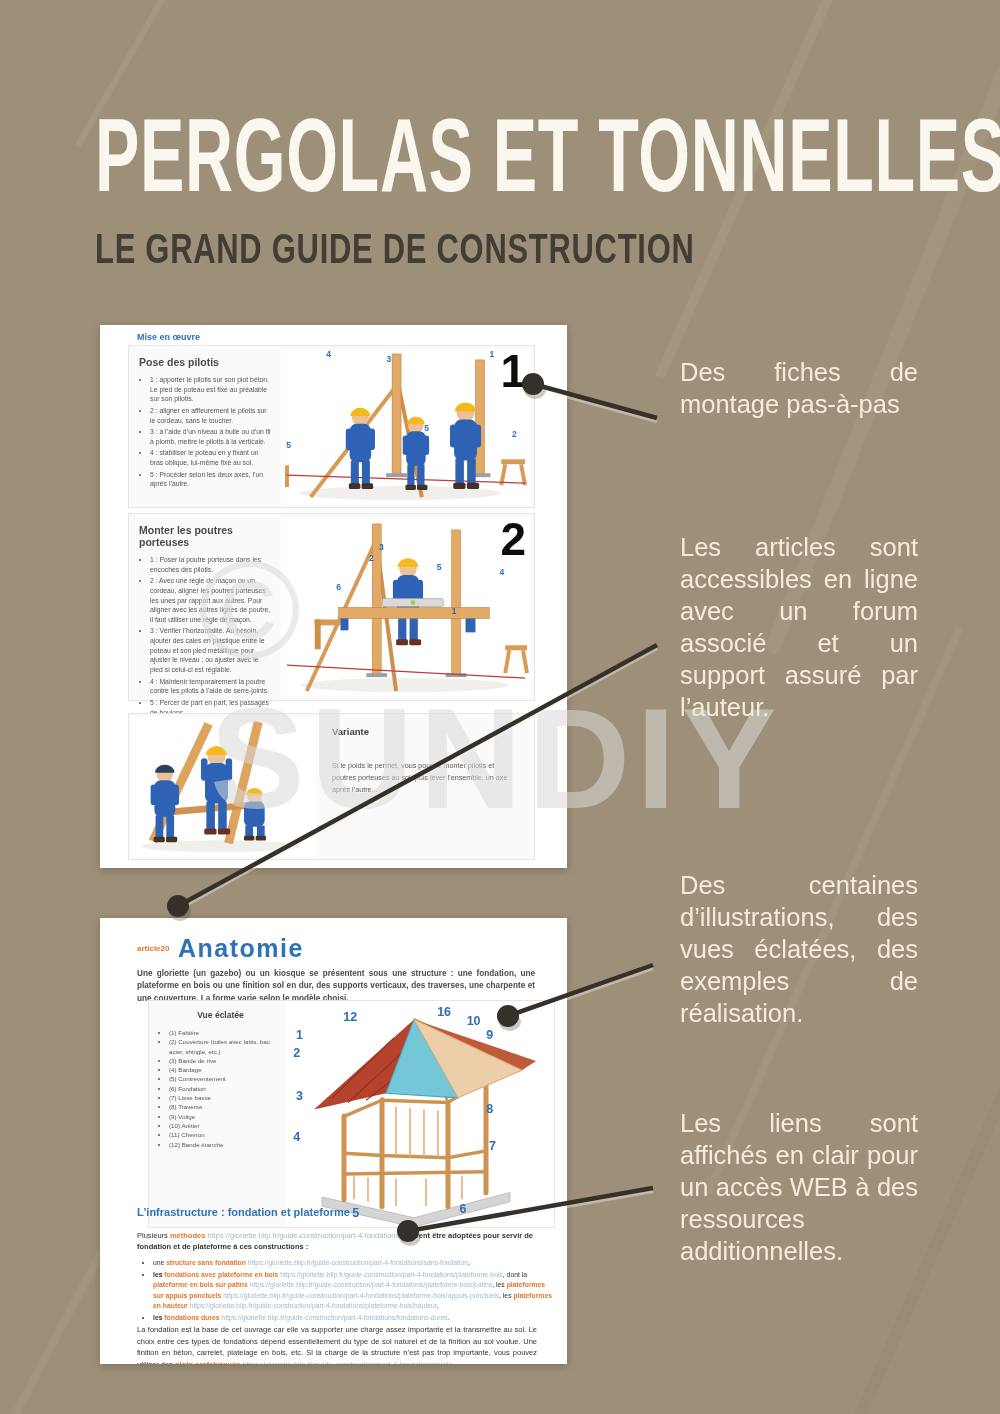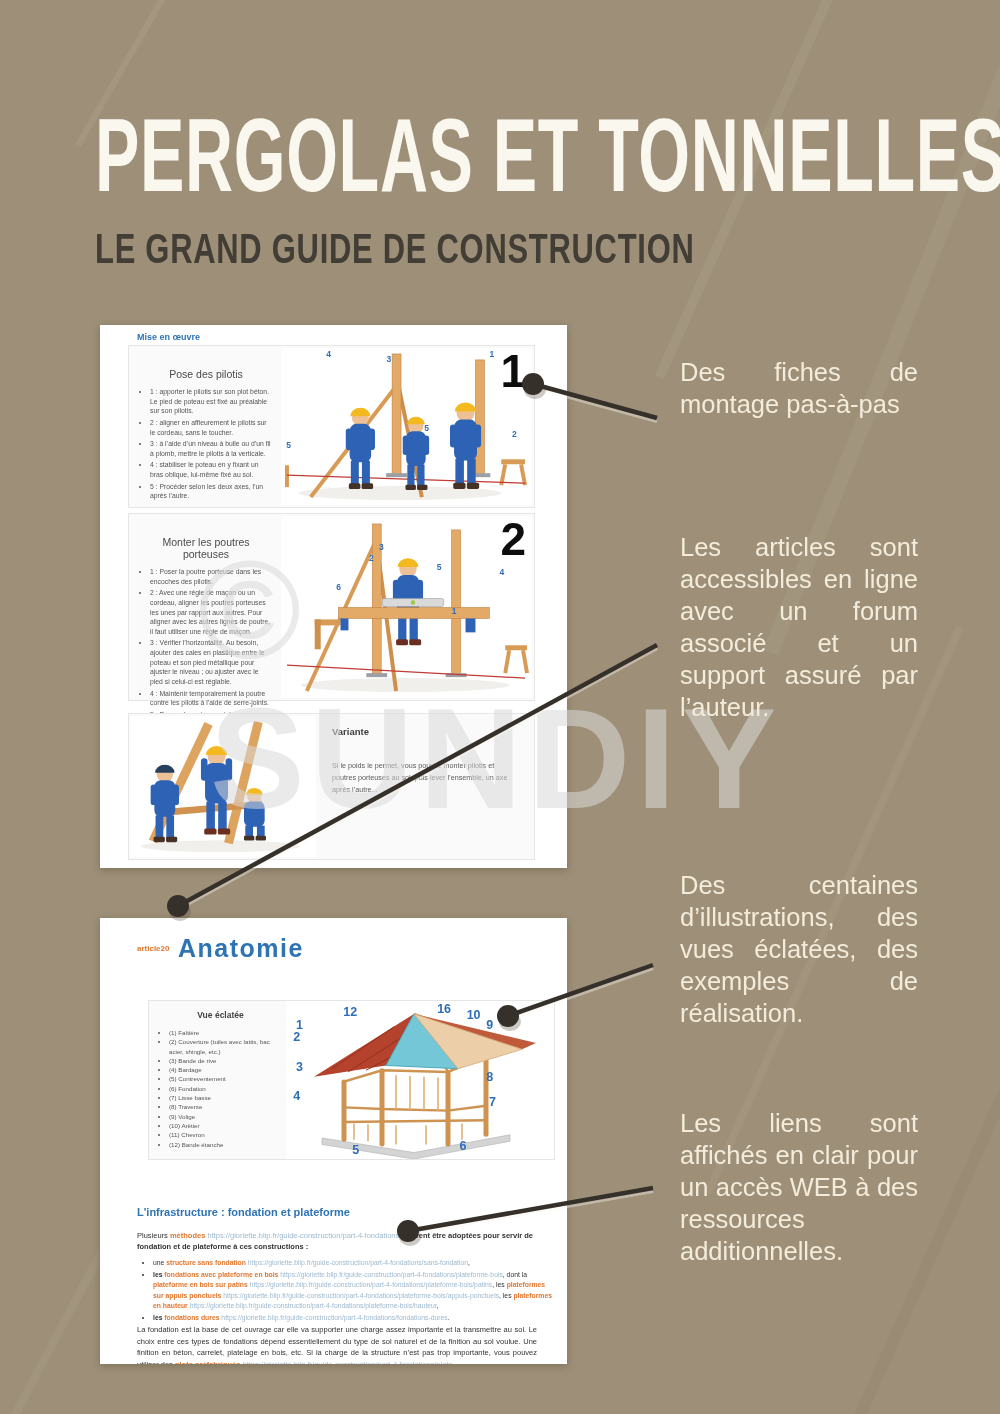--- a/index.html
+++ b/index.html
@@ -23,42 +23,42 @@
   .panel1{top:325px;height:543px;}
   .panel2{top:918px;height:446px;overflow:hidden;}
 
   .breadcrumb{position:absolute;left:37px;top:7px;font-size:9px;font-weight:bold;color:#2e74b5;text-decoration:none;}
 
   .sec{position:absolute;left:28px;width:407px;background:#fafafa;border:1px solid #e6e6e6;display:flex;box-sizing:border-box;}
   .sec1{top:20px;height:163px;}
   .sec2{top:188px;height:188px;}
   .sec3{top:388px;height:147px;}
   .sec-text{width:150px;padding:6px 6px 4px 10px;box-sizing:border-box;}
-  .sec-title{font-size:10.5px;font-weight:normal;color:#4a4a4a;text-align:center;margin:16px 0 7px;}
+  .sec-title{font-size:10.5px;font-weight:bold;color:#4a4a4a;margin:4px 0 7px;}
   .sec-list{margin:0;padding-left:11px;font-size:6.8px;color:#555;line-height:1.42;}
   .sec-list li{margin-bottom:2px;}
   .sec-art{flex:1;background:#fff;position:relative;margin:2px;overflow:hidden;}
   .sec-art svg{position:absolute;inset:0;width:100%;height:100%;}
   .step-big{position:absolute;top:0;right:6px;font-size:46px;font-weight:bold;color:#0d0d0d;line-height:1;z-index:3;}
   .fig-layer{position:absolute;inset:0;z-index:2;}
   .fig-num{position:absolute;transform:translate(-50%,-50%);font-weight:bold;color:#2e6db8;font-size:8.5px;}
   .gaz .fig-num{font-size:12.5px;}
 
   .sec3-art{width:185px;background:#fff;position:relative;margin:2px;overflow:hidden;}
   .sec3-art svg{position:absolute;inset:0;width:100%;height:100%;}
   .sec3-text{flex:1;padding:12px 14px;box-sizing:border-box;}
   .sec3-title{font-size:9.5px;font-weight:bold;color:#3d3d3d;margin-bottom:23px;}
   .sec3-p{font-size:7.2px;color:#5a5a5a;line-height:1.7;margin:0;}
 
   .art-head{position:absolute;left:37px;top:16px;}
   .art-tag{font-size:8px;font-weight:bold;color:#e0772e;vertical-align:6px;}
   .art-title{font-size:25px;font-weight:bold;color:#2e74b5;letter-spacing:1.5px;margin-left:4px;}
   .p2-intro{position:absolute;left:37px;top:50px;width:398px;margin:0;font-size:8.2px;font-weight:bold;
             color:#4a4a4a;line-height:1.5;text-align:justify;}
-  .vue-box{position:absolute;left:48px;top:82px;width:407px;height:160px;background:#fafafa;
+  .vue-box{position:absolute;left:48px;top:82px;width:407px;height:228px;background:#fafafa;
            border:1px solid #e5e5e5;display:flex;box-sizing:border-box;}
   .vue-left{width:137px;padding:5px 4px 4px 10px;box-sizing:border-box;}
   .vue-title{font-size:8.5px;font-weight:bold;color:#444;text-align:center;margin:4px 0 8px;}
   .vue-list{margin:0;padding-left:10px;font-size:6.2px;color:#555;line-height:1.5;}
   .vue-art{flex:1;background:#fff;position:relative;overflow:hidden;}
   .vue-art svg{position:absolute;inset:0;width:100%;height:100%;}
 
   .infra-head{position:absolute;left:37px;top:288px;margin:0;font-size:11px;font-weight:bold;color:#2e74b5;}
   .infra-intro{position:absolute;left:37px;top:312px;width:400px;margin:0;font-size:7.5px;line-height:1.5;}
   .infra-bullets{position:absolute;left:41px;top:340px;width:400px;margin:0;padding-left:12px;
@@ -278,20 +278,21 @@
       <p class="sec3-p">Si le poids le permet, vous pouvez monter pilotis et poutres porteuses au sol, puis lever l’ensemble, un axe après l’autre...</p>
     </div>
   </div>
 </section>
 
 <section class="panel panel2">
   <div class="art-head">
     <span class="art-tag">article20</span>
     <span class="art-title">Anatomie</span>
   </div>
+  <p class="p2-intro">Une gloriette (un gazebo) ou un kiosque se présentent sous une structure : une fondation, une plateforme en bois ou une finition sol en dur, des supports verticaux, des traverses, une charpente et une couverture. La forme varie selon le modèle choisi.</p>
 
   <div class="vue-box">
     <div class="vue-left">
       <div class="vue-title">Vue éclatée</div>
       <ul class="vue-list">
 
       <li>(1) Faîtière</li>
           <li>(2) Couverture (tuiles avec lattis, bac acier, shingle, etc.)</li>
           <li>(3) Bande de rive</li>
           <li>(4) Bardage</li>

